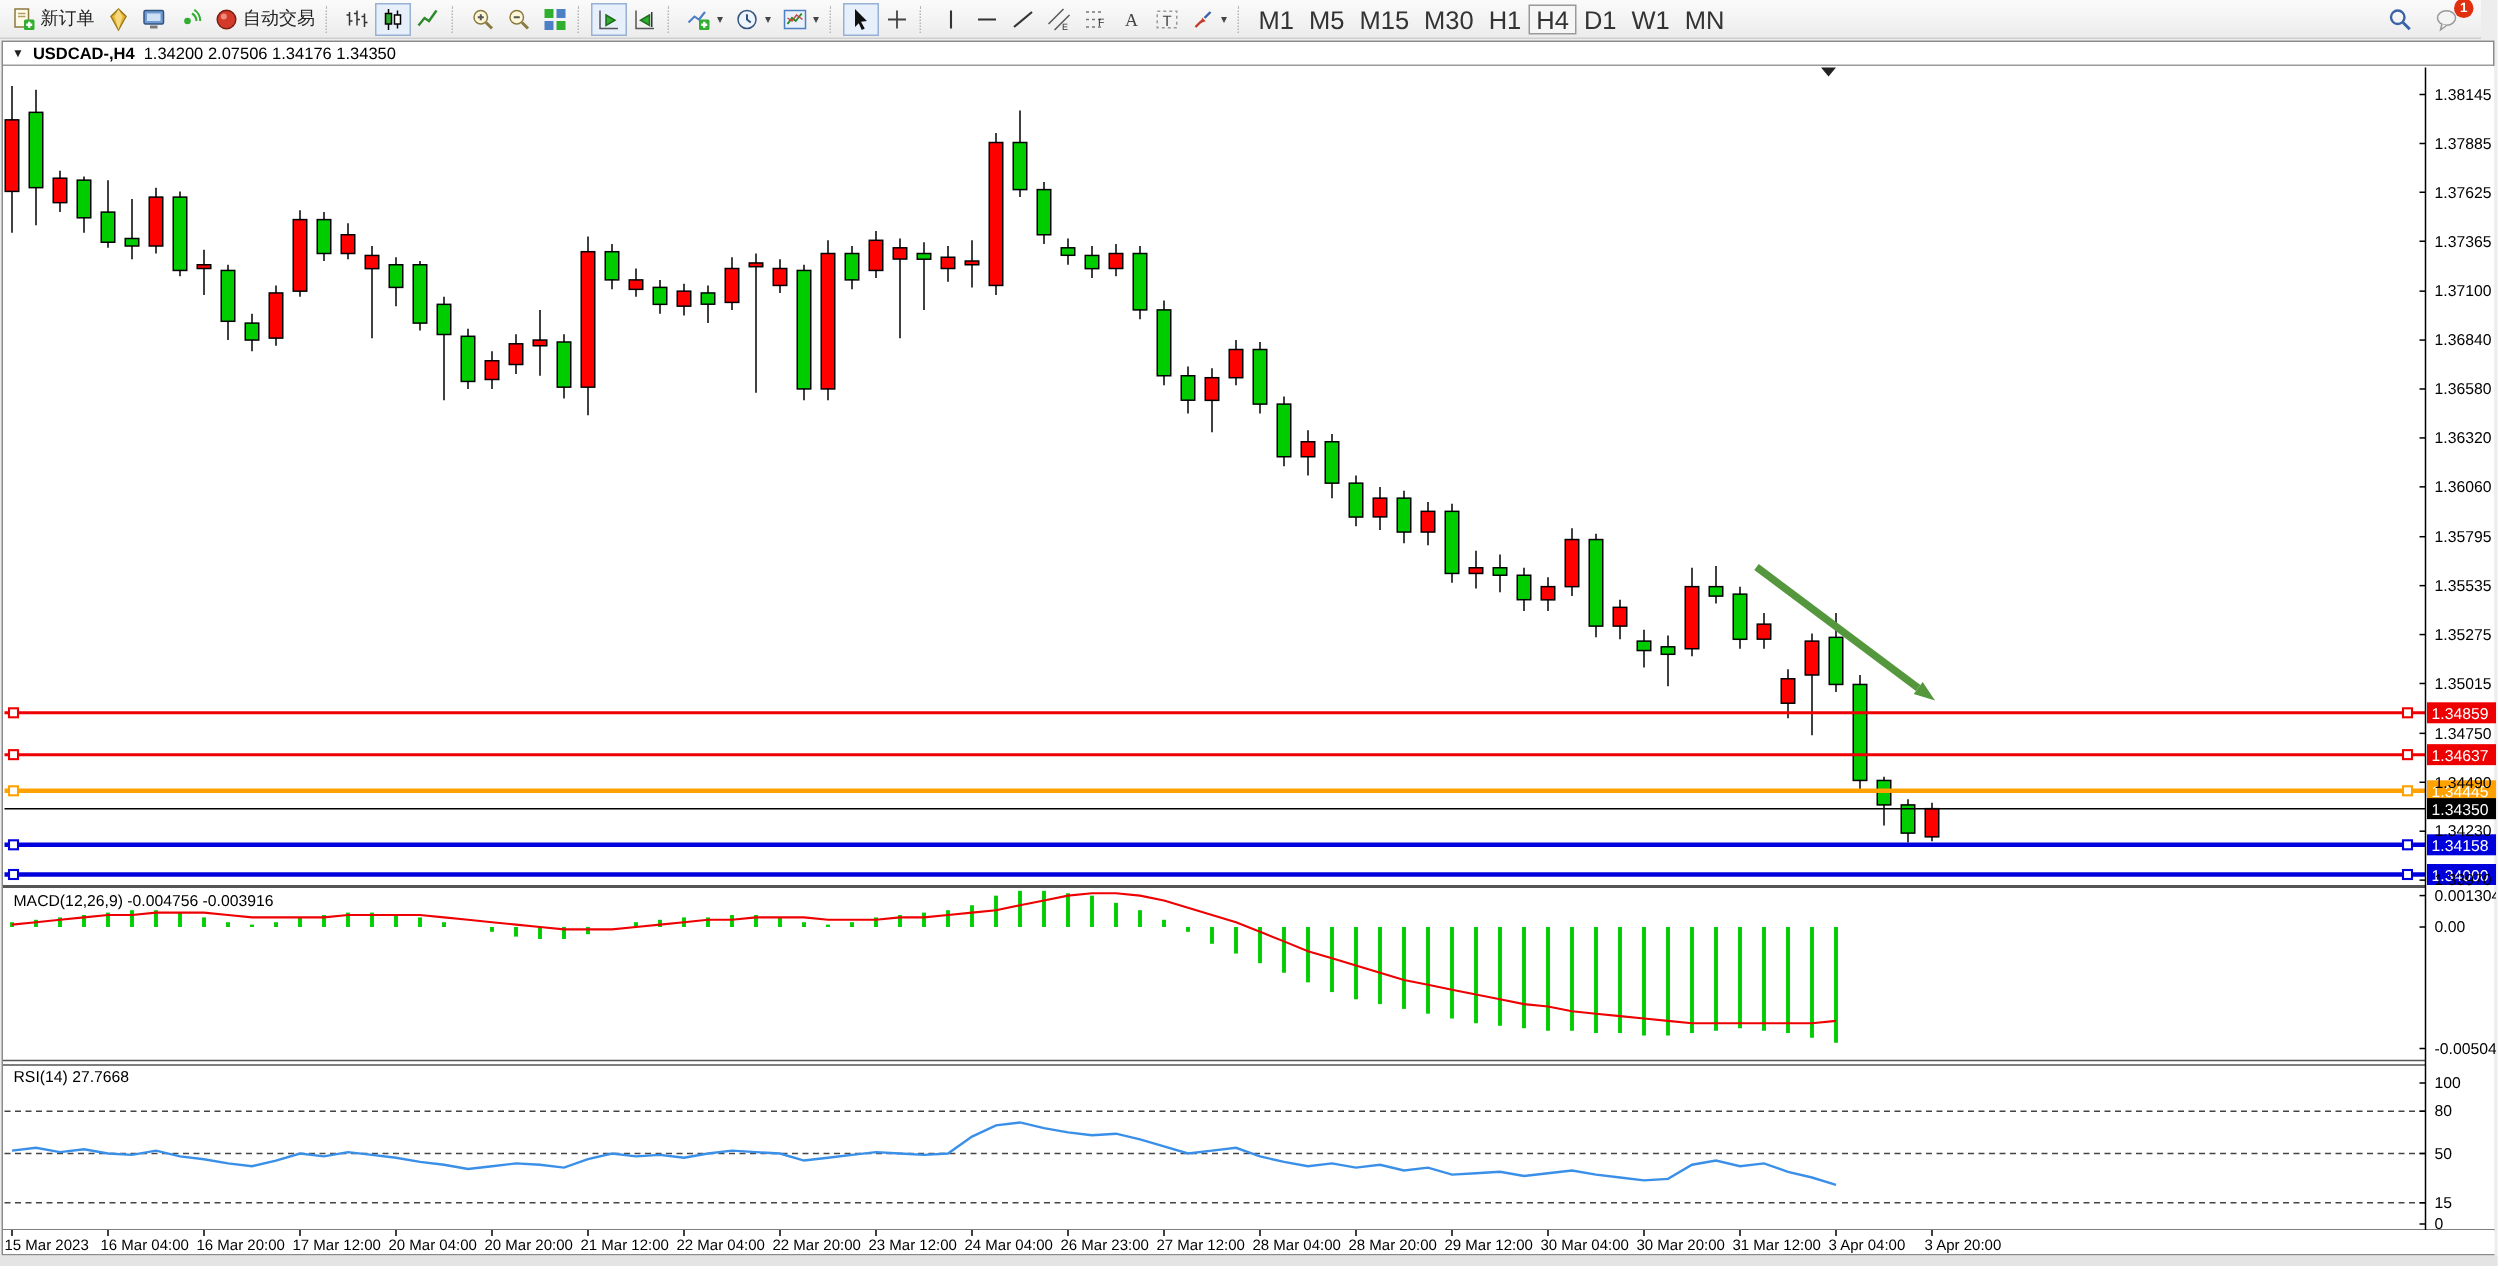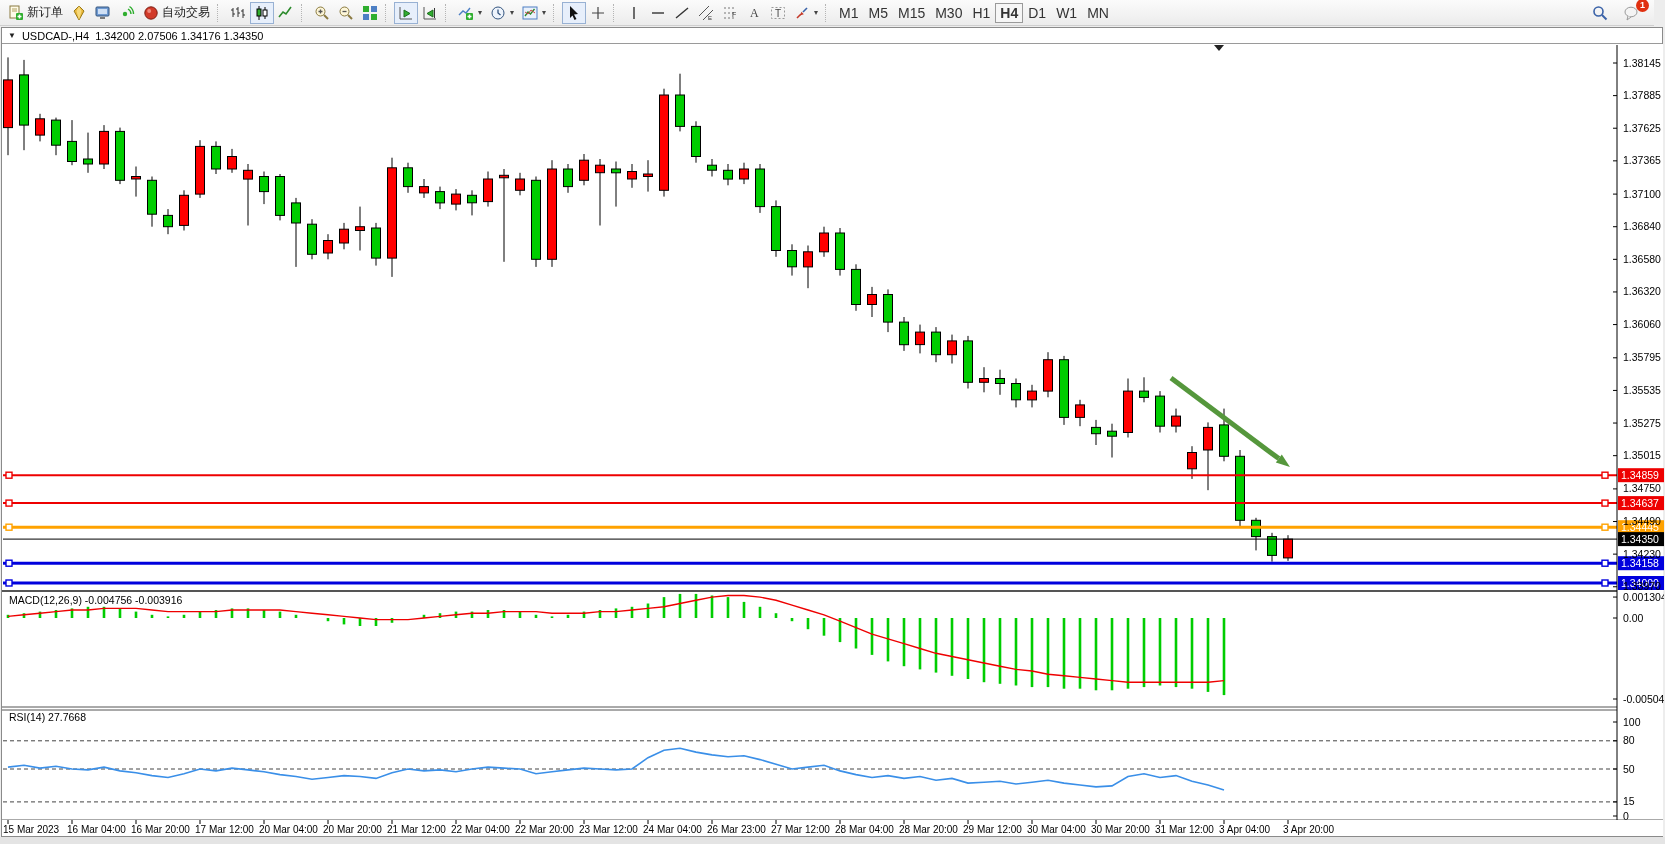--- a/index.html
+++ b/index.html
@@ -10,22 +10,22 @@
            background:linear-gradient(#fbfbfb,#ececec);border-bottom:1px solid #cfcfcf;
            display:flex;align-items:center;padding:0 4px;box-sizing:border-box;}
   .tgroup{display:flex;align-items:center;height:24px;}
   .sep{width:5px;height:18px;margin:0 3px;border-left:1px dotted #b5b5b5;}
   .tbtn{display:flex;align-items:center;gap:3px;border:1px solid transparent;
         background:transparent;height:22px;padding:0 3px;cursor:default;
         font-family:"Liberation Sans",sans-serif;font-size:12px;color:#222;}
   .tbtn.pressed{border:1px solid #98b1d3;background:#e7effb;}
   .tbtn .dd{font-size:8px;color:#444;margin-left:1px;}
   .tfbtn{border:1px solid transparent;background:transparent;height:20px;min-width:26px;
-         font-family:"Liberation Sans",sans-serif;font-size:14px;color:#333;padding:0 4px;}
-  .tfbtn.pressed{border:1px solid #9a9a9a;background:#f6f6f6;font-weight:bold;}
+         font-family:"Liberation Sans",sans-serif;font-size:17px;color:#333;padding:0 4px;}
+  .tfbtn.pressed{border:1px solid #9a9a9a;background:#f6f6f6;}
   #toolbar-right{margin-left:auto;display:flex;align-items:center;gap:8px;padding-right:6px;}
   .badge{position:relative;}
   .badge .bnum{position:absolute;top:-4px;right:-6px;background:#e03010;color:#fff;
         border-radius:50%;width:13px;height:13px;font-size:9px;line-height:13px;
         text-align:center;font-weight:bold;}
   
   #chart-window{position:absolute;left:1px;top:27px;width:1662px;height:810px;
                 background:#fff;border:1px solid #8a8a8a;box-sizing:border-box;}
   #chart-title{position:absolute;left:0;top:0;width:100%;height:16px;
                border-bottom:1px solid #9a9a9a;background:#fff;display:flex;
@@ -255,21 +255,21 @@
           <path d="M4 11l-1 4 4-3" fill="#f4f4f4" stroke="#9a9a9a"></path>
         </svg>
         <span class="bnum">1</span>
       </button>
     </div>
   </div>
 
 <div id="chart-window">
   <div id="chart-title">
     <span class="tri">▼</span>
-    <span style="font-weight:normal;">USDCAD-,H4</span>
+    <span style="font-weight:bold;">USDCAD-,H4</span>
     <span>1.34200 2.07506 1.34176 1.34350</span>
   </div>
   <svg id="chart-svg" width="1662" height="793" viewBox="1 44 1662 793" xmlns="http://www.w3.org/2000/svg">
       <rect x="2" y="44" width="1660" height="792" fill="#ffffff"></rect>
       <rect x="1616" y="44" width="46" height="792" fill="#ffffff"></rect>
       <polygon points="1213,45 1223,45 1218,51" fill="#222"></polygon>
       <g>
         <line x1="7" x2="7" y1="57.4" y2="155.2" stroke="#000000"></line>
         <rect x="2.5" y="79.9" width="9" height="47.7" fill="#ff0000" stroke="#000"></rect>
         <line x1="23" x2="23" y1="59.9" y2="150.2" stroke="#000000"></line>

